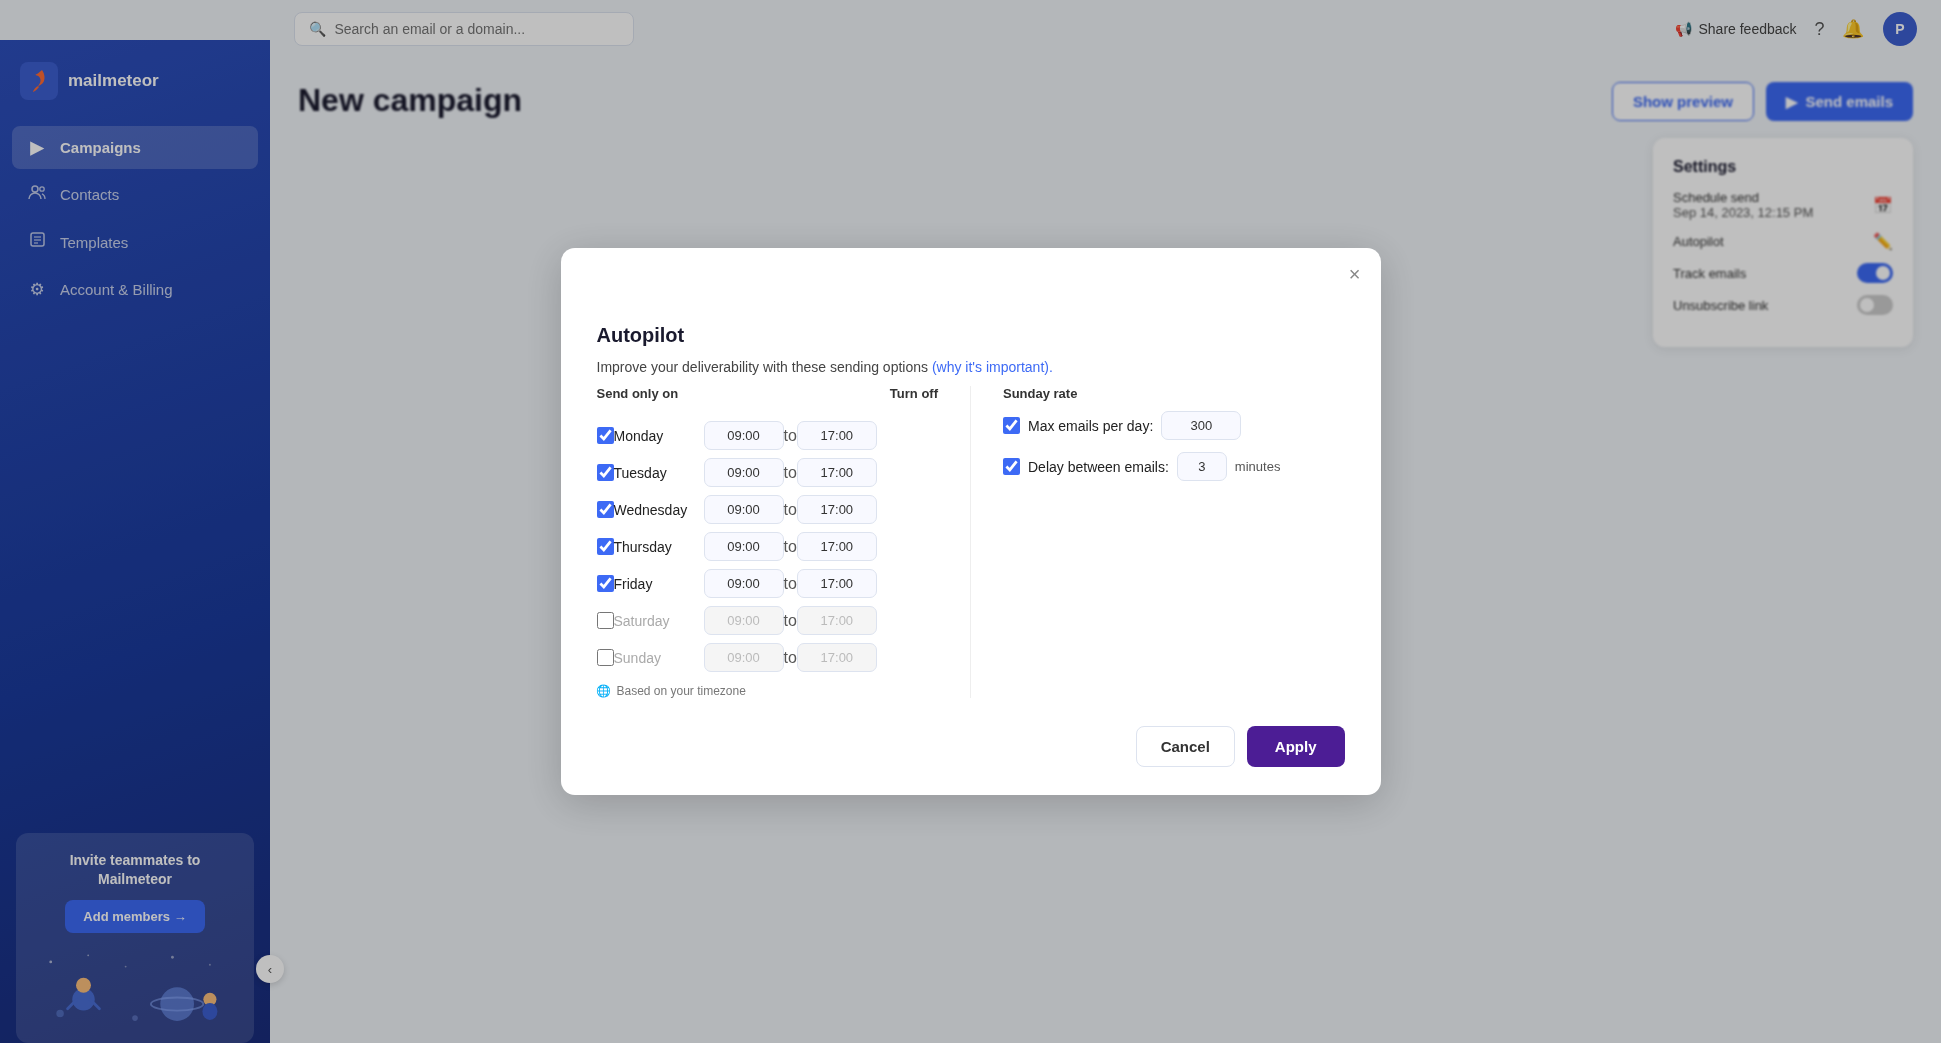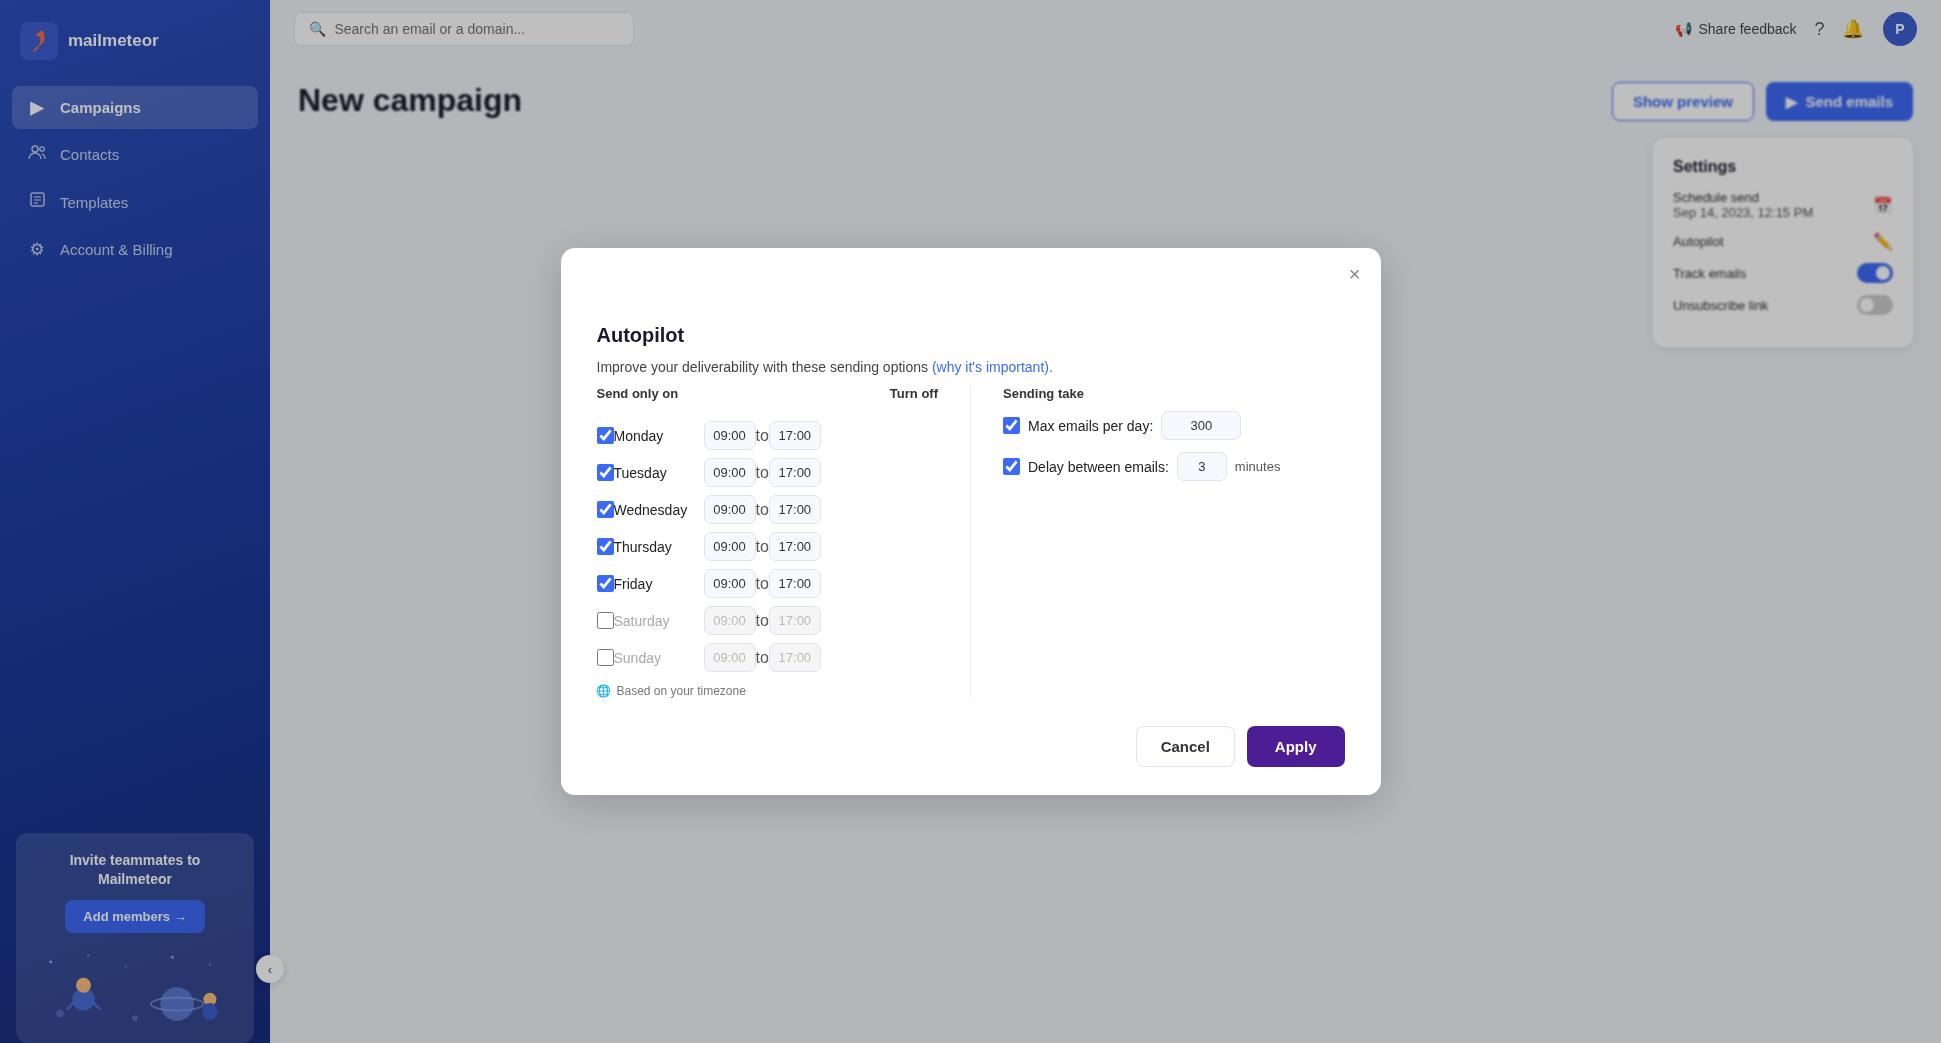--- a/index.html
+++ b/index.html
@@ -9,20 +9,21 @@
     .sidebar {
       width: 270px;
       min-width: 270px;
       background: linear-gradient(160deg, #2d4fbc 0%, #1a3a9c 60%, #1a2d7c 100%);
       display: flex;
       flex-direction: column;
       padding: 0;
       color: #fff;
       position: relative;
       z-index: 10;
+      margin-top: 40px;
     }
     .sidebar-logo {
       display: flex;
       align-items: center;
       gap: 10px;
       padding: 22px 20px 18px 20px;
     }
     .logo-icon {
       width: 38px; height: 38px;
       background: #3d5fd0;
@@ -194,21 +195,21 @@
       margin-bottom: 8px;
     }
     .day-checkbox {
       width: 17px; height: 17px; accent-color: #3d6af5; cursor: pointer; flex-shrink: 0;
     }
     .day-label {
       font-size: 14px; color: #222; width: 90px;
     }
     .day-label.disabled { color: #aaa; }
     .time-input {
-      width: 52px; padding: 6px 8px;
+      width: 80px; padding: 6px 8px;
       border: 1.5px solid #dde3ef; border-radius: 7px;
       font-size: 13px; color: #333; text-align: center;
       background: #f8f9ff;
     }
     .time-input:disabled { background: #f5f5f5; color: #bbb; }
     .to-label { font-size: 16px; color: #555; }
     .timezone-note {
       margin-top: 12px; font-size: 12px; color: #777;
       display: flex; align-items: center; gap: 5px;
     }
@@ -456,21 +457,21 @@
           </div>
           <div class="timezone-note">
             <span>🌐</span>
             <span>Based on your timezone</span>
           </div>
         </div>
 
         <div class="divider-col"></div>
 
         <div class="sending-rate-section">
-          <div class="section-header">Sending take</div>
+          <div class="section-header">Sunday rate</div>
           <div class="rate-row">
             <input type="checkbox" class="rate-checkbox" checked="" style="">
             <span class="rate-label">Max emails per day:</span>
             <input type="text" class="rate-input" value="300" style="width: 80px;">
           </div>
           <div class="rate-row">
             <input type="checkbox" class="rate-checkbox" checked="" style="">
             <span class="rate-label">Delay between emails:</span>
             <input type="text" class="rate-input" value="3" style="width: 50px;">
             <span class="rate-unit">minutes</span>

